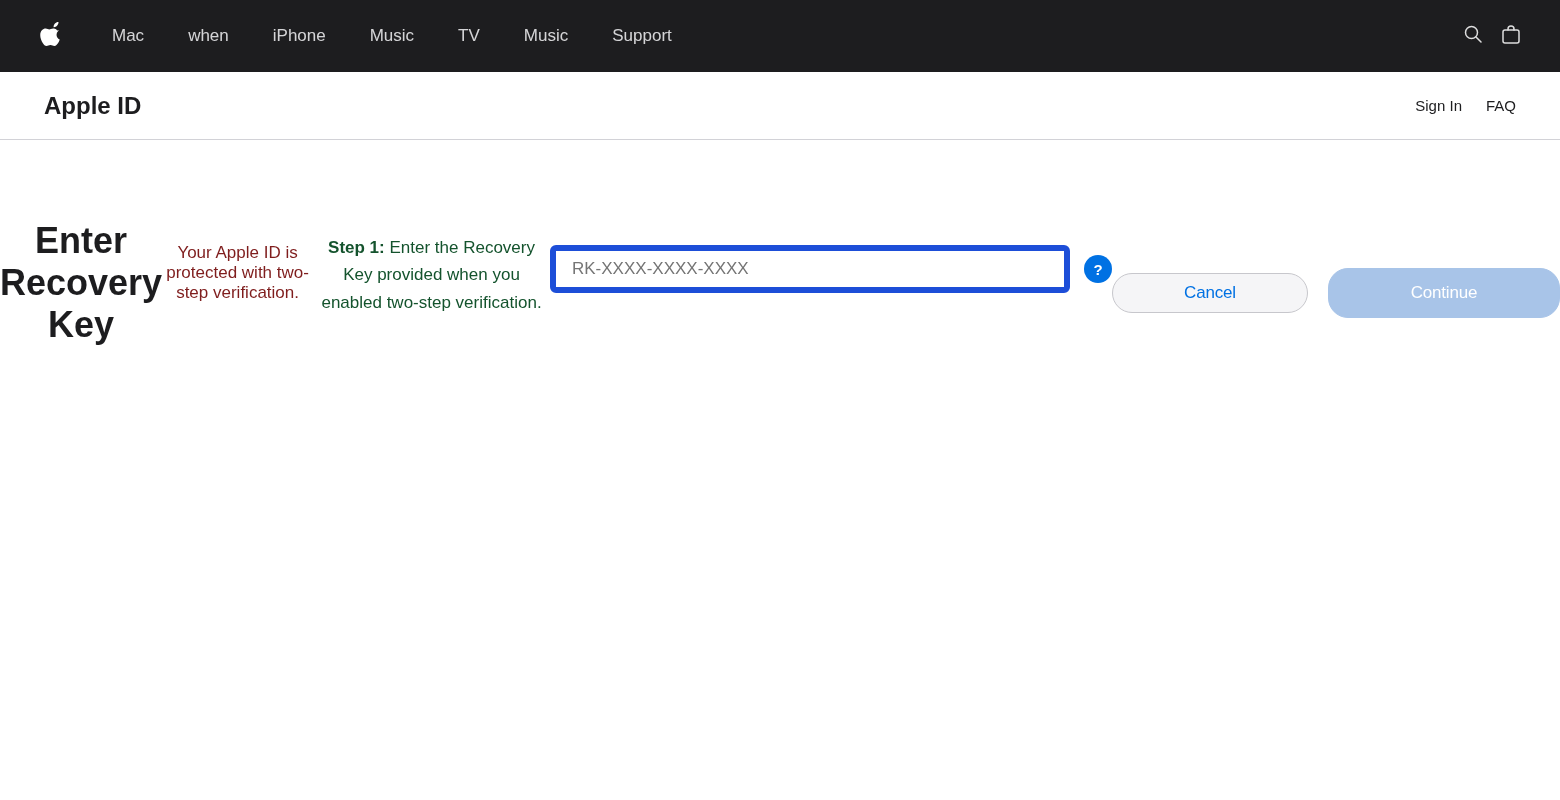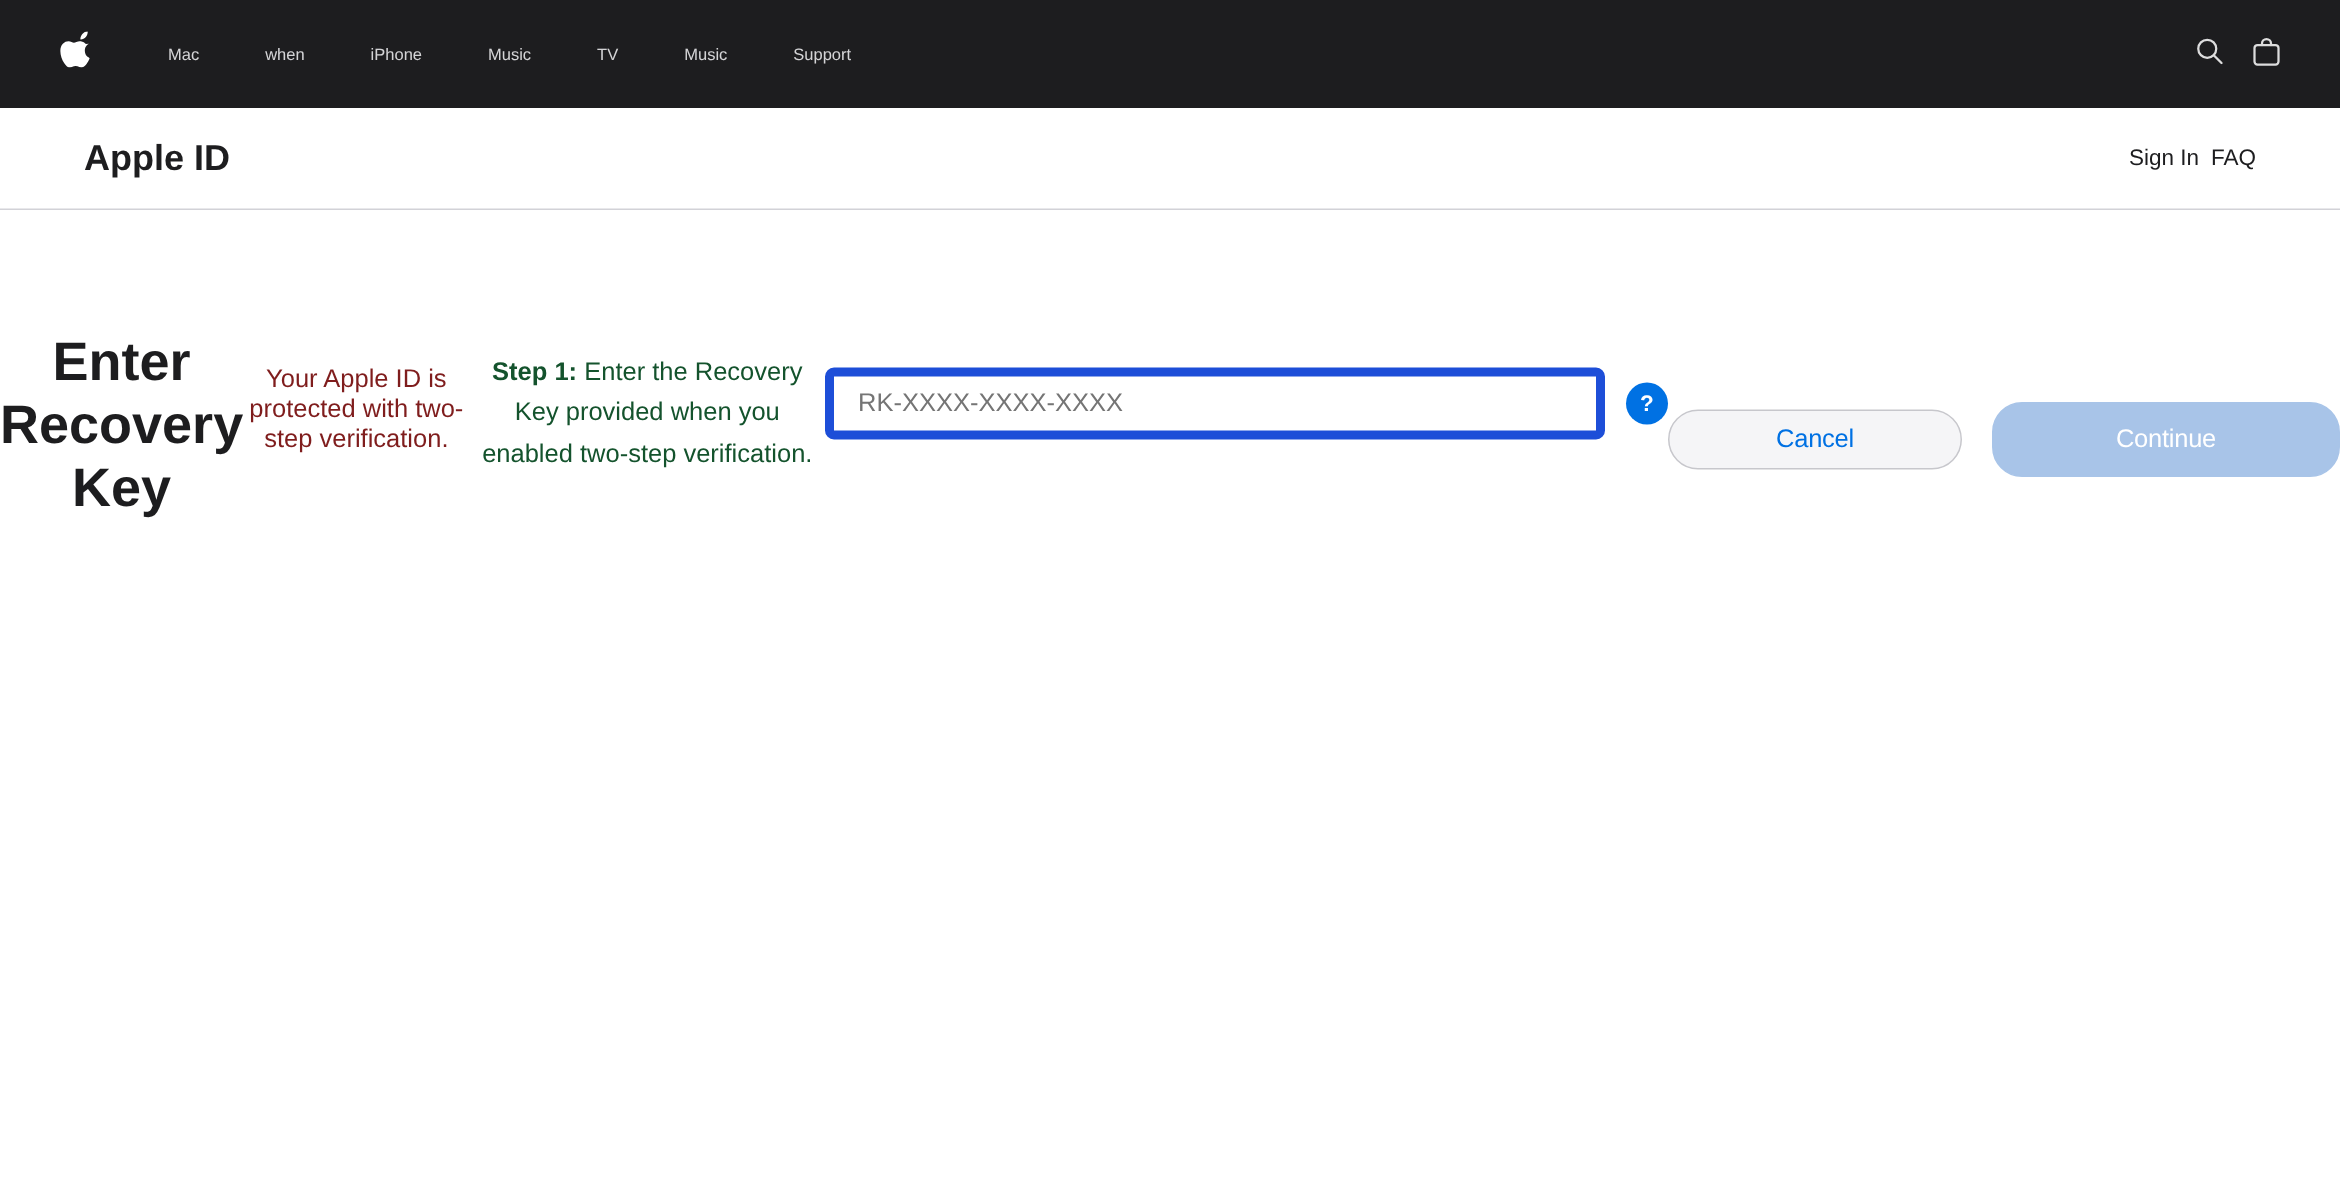--- a/index.html
+++ b/index.html
@@ -41,21 +41,21 @@
     .nav-links {
       display: flex;
       align-items: center;
       list-style: none;
       gap: 0;
     }
 
     .nav-links li a {
       color: #f5f5f7;
       text-decoration: none;
-      font-size: 11px;
+      font-size: 17px;
       padding: 0 22px;
       opacity: 0.85;
       cursor: pointer;
     }
 
     .nav-right {
       display: flex;
       align-items: center;
       gap: 20px;
     }
@@ -65,34 +65,34 @@
       font-size: 18px;
       cursor: pointer;
       opacity: 0.85;
     }
 
     
     .secondary-header {
       display: flex;
       align-items: center;
       justify-content: space-between;
-      padding: 0 56px;
+      padding: 0 44px;
       height: 68px;
       border-bottom: 1px solid #d2d2d7;
     }
 
     .apple-id-title {
       font-size: 24px;
       font-weight: 600;
       color: #1d1d1f;
     }
 
     .secondary-nav {
       display: flex;
-      gap: 8px;
+      gap: 24px;
       align-items: center;
     }
 
     .secondary-nav a {
       font-size: 15px;
       color: #1d1d1f;
       text-decoration: none;
       cursor: pointer;
     }
 

